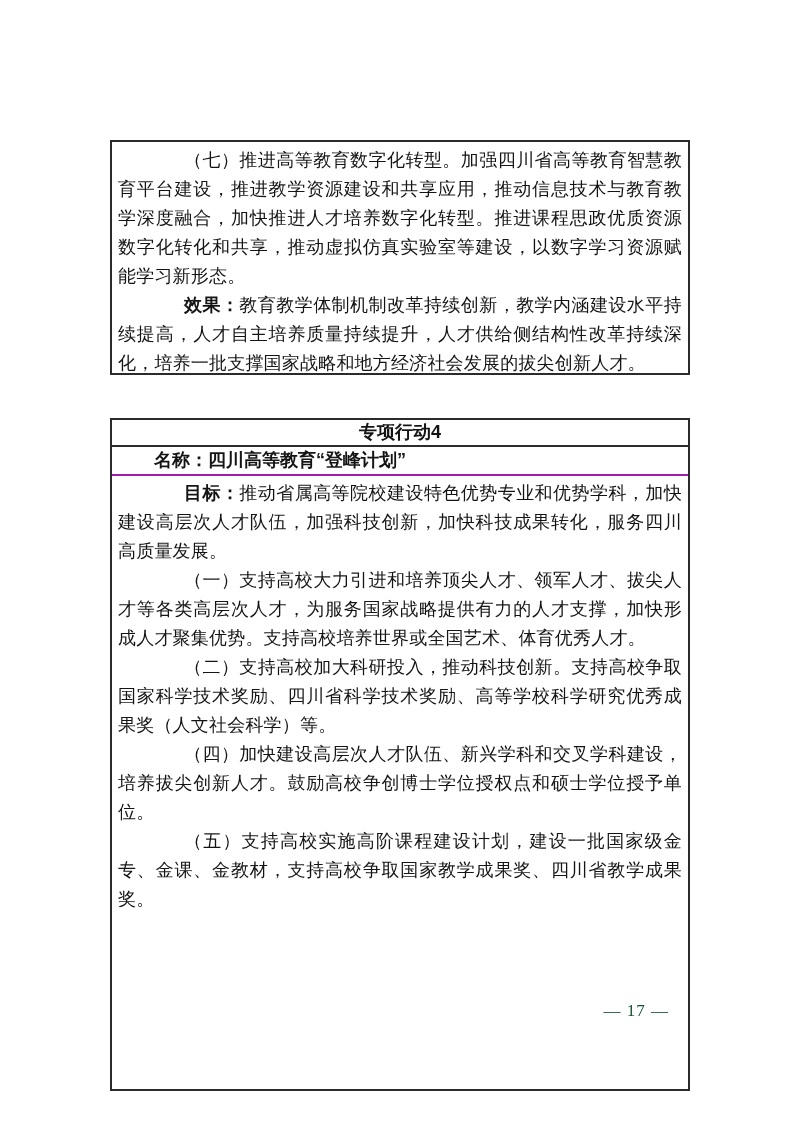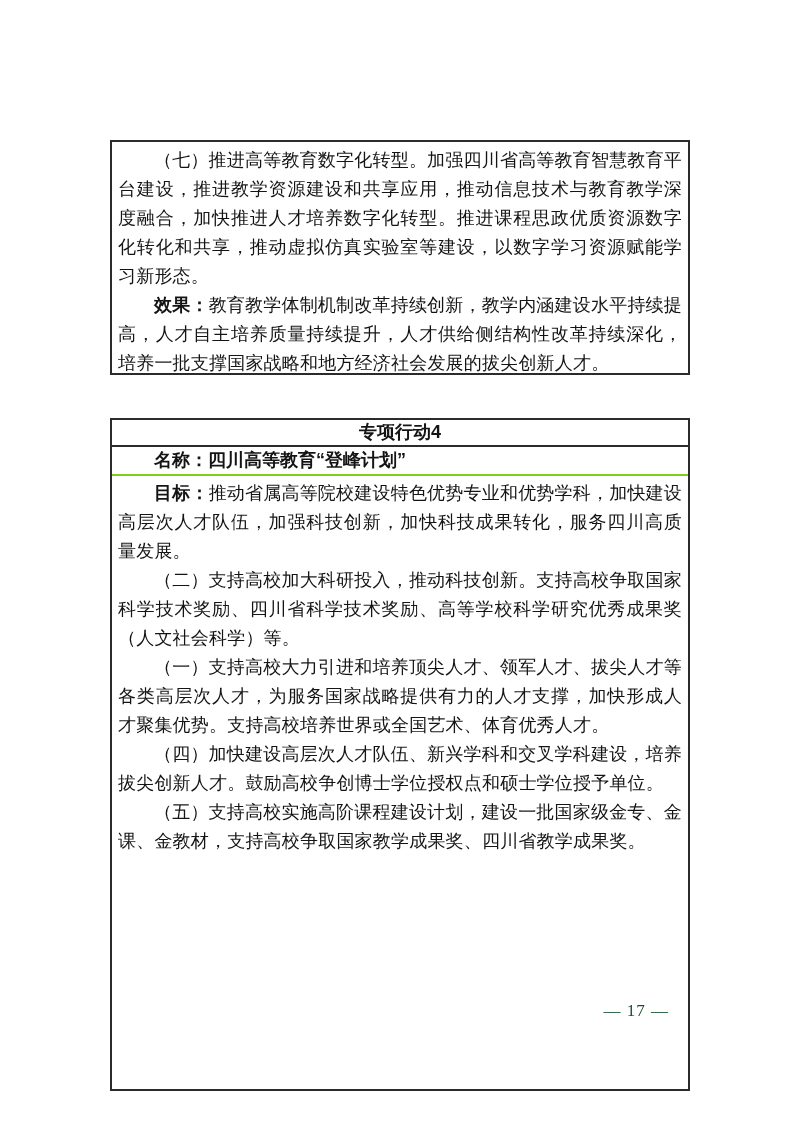--- a/index.html
+++ b/index.html
@@ -38,38 +38,39 @@
     margin: 0;
     text-indent: 2em;
     text-align: justify;
     font-size: 18px;
     line-height: 29px;
     letter-spacing: 0.2px;
   }
   .lead {
     font-family: "Liberation Sans", "DejaVu Sans", sans-serif;
     font-weight: 700;
+    margin-left: 30px;
   }
   .box2-header {
     height: 25px;
     line-height: 25px;
     text-align: center;
     font-family: "Liberation Sans", "DejaVu Sans", sans-serif;
     font-weight: 700;
     font-size: 18px;
     border-bottom: 2px solid #2b2b2b;
   }
   .box2-name {
     height: 27px;
     line-height: 27px;
     padding-left: calc(6px + 2em);
     font-family: "Liberation Sans", "DejaVu Sans", sans-serif;
     font-weight: 700;
     font-size: 18px;
-    border-bottom: 2px solid #84cc16;
+    border-bottom: 2px solid #a21caf;
     white-space: nowrap;
   }
   .box2-body {
     padding: 3px 6px 0 6px;
   }
   .page-number {
     position: absolute;
     top: 1001px;
     right: 124px;
     font-size: 17px;
@@ -87,22 +88,22 @@
   <div class="doc-box box1">
     <p class="para"><span class="lead"></span><span>（七）推进高等教育数字化转型。加强四川省高等教育智慧教育平台建设，推进教学资源建设和共享应用，推动信息技术与教育教学深度融合，加快推进人才培养数字化转型。推进课程思政优质资源数字化转化和共享，推动虚拟仿真实验室等建设，以数字学习资源赋能学习新形态。</span></p>
     <p class="para"><span class="lead">效果：</span><span>教育教学体制机制改革持续创新，教学内涵建设水平持续提高，人才自主培养质量持续提升，人才供给侧结构性改革持续深化，培养一批支撑国家战略和地方经济社会发展的拔尖创新人才。</span></p>
   </div>
 
   <div class="doc-box box2">
     <div class="box2-header">专项行动4</div>
     <div class="box2-name">名称：四川高等教育“登峰计划”</div>
     <div class="box2-body">
       <p class="para"><span class="lead">目标：</span><span>推动省属高等院校建设特色优势专业和优势学科，加快建设高层次人才队伍，加强科技创新，加快科技成果转化，服务四川高质量发展。</span></p>
+      <p class="para"><span class="lead"></span><span>（一）支持高校大力引进和培养顶尖人才、领军人才、拔尖人才等各类高层次人才，为服务国家战略提供有力的人才支撑，加快形成人才聚集优势。支持高校培养世界或全国艺术、体育优秀人才。</span></p>
       <p class="para"><span class="lead"></span><span>（二）支持高校加大科研投入，推动科技创新。支持高校争取国家科学技术奖励、四川省科学技术奖励、高等学校科学研究优秀成果奖（人文社会科学）等。</span></p>
-      <p class="para"><span class="lead"></span><span>（一）支持高校大力引进和培养顶尖人才、领军人才、拔尖人才等各类高层次人才，为服务国家战略提供有力的人才支撑，加快形成人才聚集优势。支持高校培养世界或全国艺术、体育优秀人才。</span></p>
       <p class="para"><span class="lead"></span><span>（四）加快建设高层次人才队伍、新兴学科和交叉学科建设，培养拔尖创新人才。鼓励高校争创博士学位授权点和硕士学位授予单位。</span></p>
       <p class="para"><span class="lead"></span><span>（五）支持高校实施高阶课程建设计划，建设一批国家级金专、金课、金教材，支持高校争取国家教学成果奖、四川省教学成果奖。</span></p>
     </div>
   </div>
 
   <div class="page-number">— 17 —</div>
 
 </div>
 
 </body></html>

